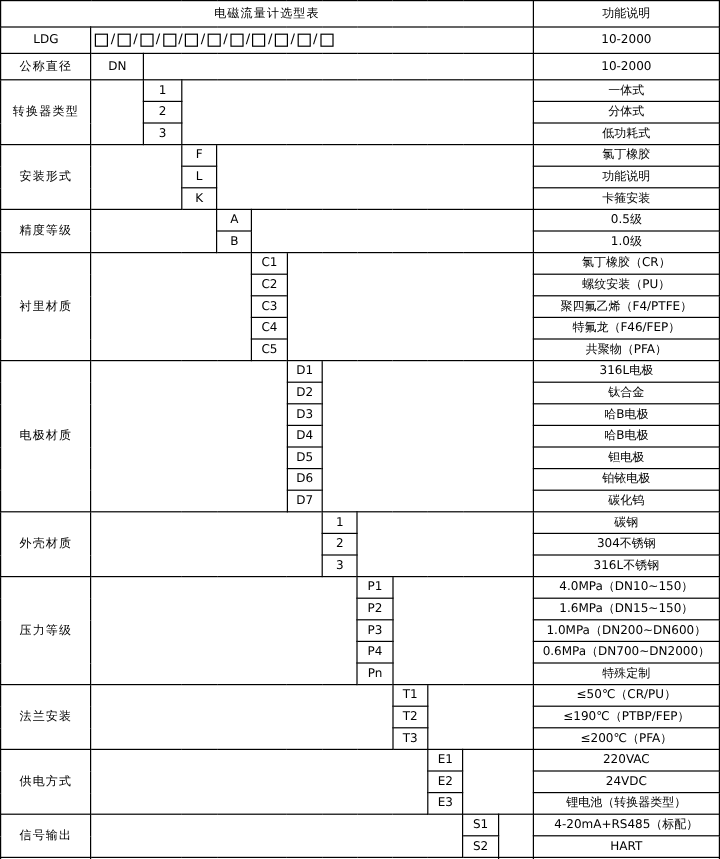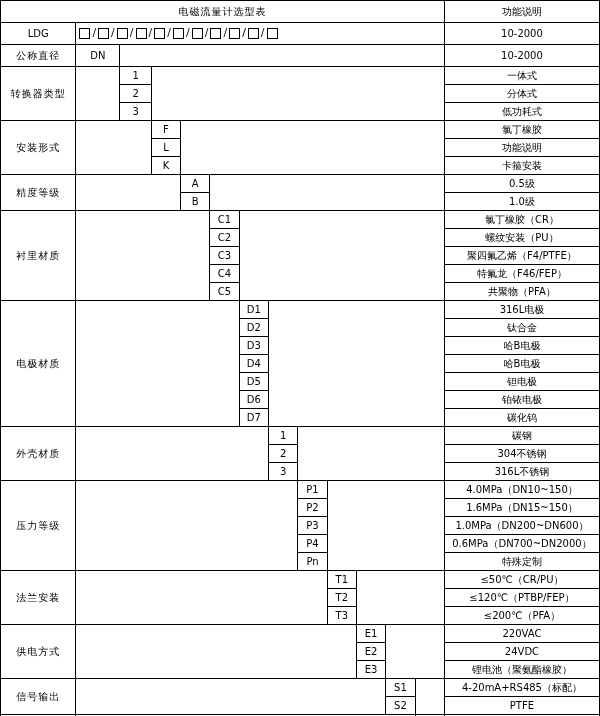--- a/index.html
+++ b/index.html
@@ -287,53 +287,53 @@
 
     <tr style="height:18px">
       <td class="cat" rowspan="3">法兰安装</td>
       <td colspan="8" rowspan="3" class="blank"></td>
       <td class="codecell">T1</td>
       <td colspan="3" rowspan="3" class="blank"></td>
       <td class="codecell">≤50℃（CR/PU）</td>
     </tr>
     <tr style="height:18px">
       <td class="codecell">T2</td>
-      <td class="codecell">≤120℃（PTBP/FEP）</td>
+      <td class="codecell">≤190℃（PTBP/FEP）</td>
     </tr>
     <tr style="height:18px">
       <td class="codecell">T3</td>
       <td class="codecell">≤200℃（PFA）</td>
     </tr>
 
     <tr style="height:18px">
       <td class="cat" rowspan="3">供电方式</td>
       <td colspan="9" rowspan="3" class="blank"></td>
       <td class="codecell">E1</td>
       <td colspan="2" rowspan="3" class="blank"></td>
       <td class="codecell">220VAC</td>
     </tr>
     <tr style="height:18px">
       <td class="codecell">E2</td>
       <td class="codecell">24VDC</td>
     </tr>
     <tr style="height:18px">
       <td class="codecell">E3</td>
-      <td class="codecell">锂电池（聚氨酯橡胶）</td>
+      <td class="codecell">锂电池（转换器类型）</td>
     </tr>
 
     <tr style="height:18px">
       <td class="cat" rowspan="2">信号输出</td>
       <td colspan="10" rowspan="2" class="blank"></td>
       <td class="codecell">S1</td>
       <td rowspan="2" class="blank"></td>
       <td class="codecell">4-20mA+RS485（标配）</td>
     </tr>
     <tr style="height:18px">
       <td class="codecell">S2</td>
-      <td class="codecell">PTFE</td>
+      <td class="codecell">HART</td>
     </tr>
 
     <tr style="height:18px">
       <td class="cat" rowspan="2">防护等级</td>
       <td colspan="11" rowspan="2" class="blank"></td>
       <td class="codecell">1</td>
       <td class="codecell">IP65</td>
     </tr>
 
   </tbody>

